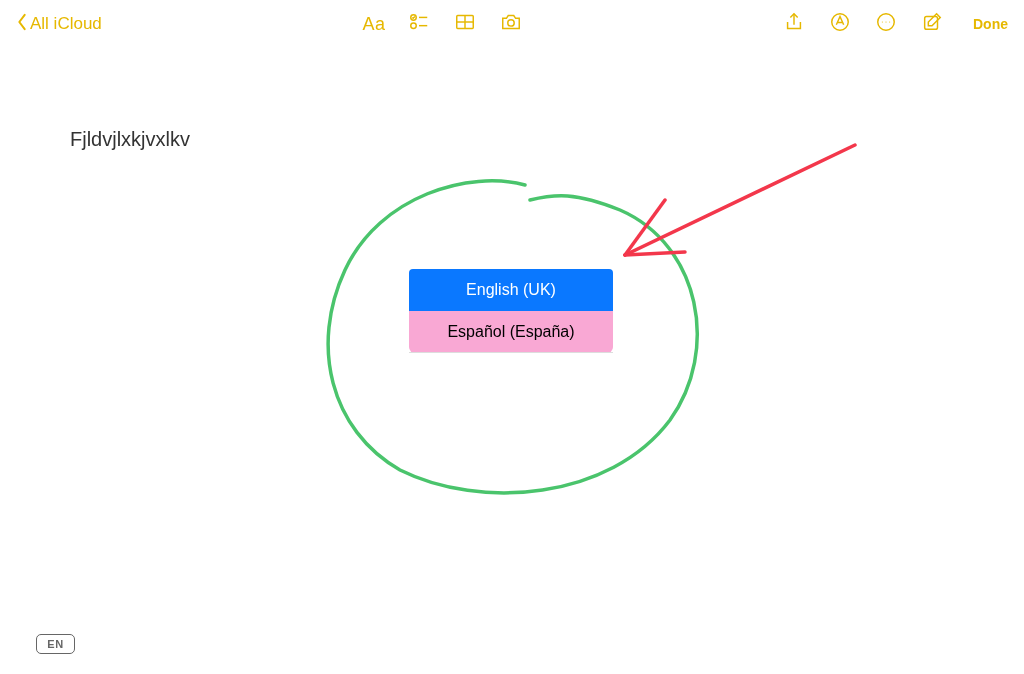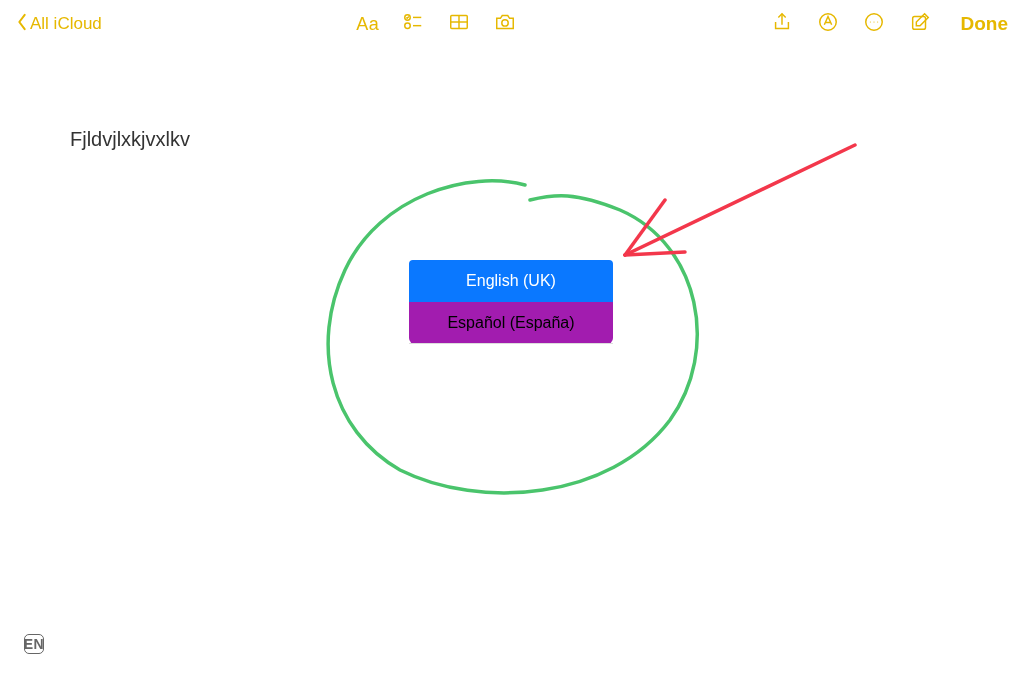--- a/index.html
+++ b/index.html
@@ -41,38 +41,38 @@
       align-items: center;
       width: 28px;
       height: 28px;
       color: #E6B800;
       cursor: pointer;
     }
     .icon-btn svg { width: 22px; height: 22px; stroke: currentColor; fill: none; stroke-width: 1.6; }
     .aa-text { font-size: 18px; font-weight: 500; letter-spacing: 0.5px; }
     .done-btn {
       color: #E6B800;
-      font-size: 19px;
+      font-size: 14px;
       font-weight: 600;
       cursor: pointer;
       padding: 4px 6px;
     }
     .note-body {
       padding: 80px 60px 0 70px;
     }
     .note-text {
       font-size: 20px;
       color: #333;
     }
     .lang-menu {
       position: absolute;
       left: 409px;
-      top: 260px;
+      top: 269px;
       width: 204px;
-      background: #a21caf;
+      background: #f9a8d4;
       padding: 0;
       border-radius: 6px;
     }
     .lang-item {
       height: 42px;
       display: flex;
       align-items: center;
       justify-content: center;
       font-size: 16px;
       color: #000;
@@ -82,30 +82,30 @@
       background: #0A78FF;
       color: #fff;
       border-radius: 4px 4px 0 0;
     }
     .lang-item.last {
       border-bottom: 1px solid #ddd;
       text-align: center;
     }
     .keyboard-indicator {
       position: absolute;
-      left: 24px;
+      left: 36px;
       bottom: 20px;
-      width: 20px;
+      width: 39px;
       height: 20px;
       border: 1.5px solid #666;
       border-radius: 5px;
       display: flex;
       align-items: center;
       justify-content: center;
-      font-size: 14px;
+      font-size: 11px;
       font-weight: 600;
       color: #666;
       letter-spacing: 0.5px;
     }
     .annotations {
       position: absolute;
       inset: 0;
       pointer-events: none;
     }
   </style>

